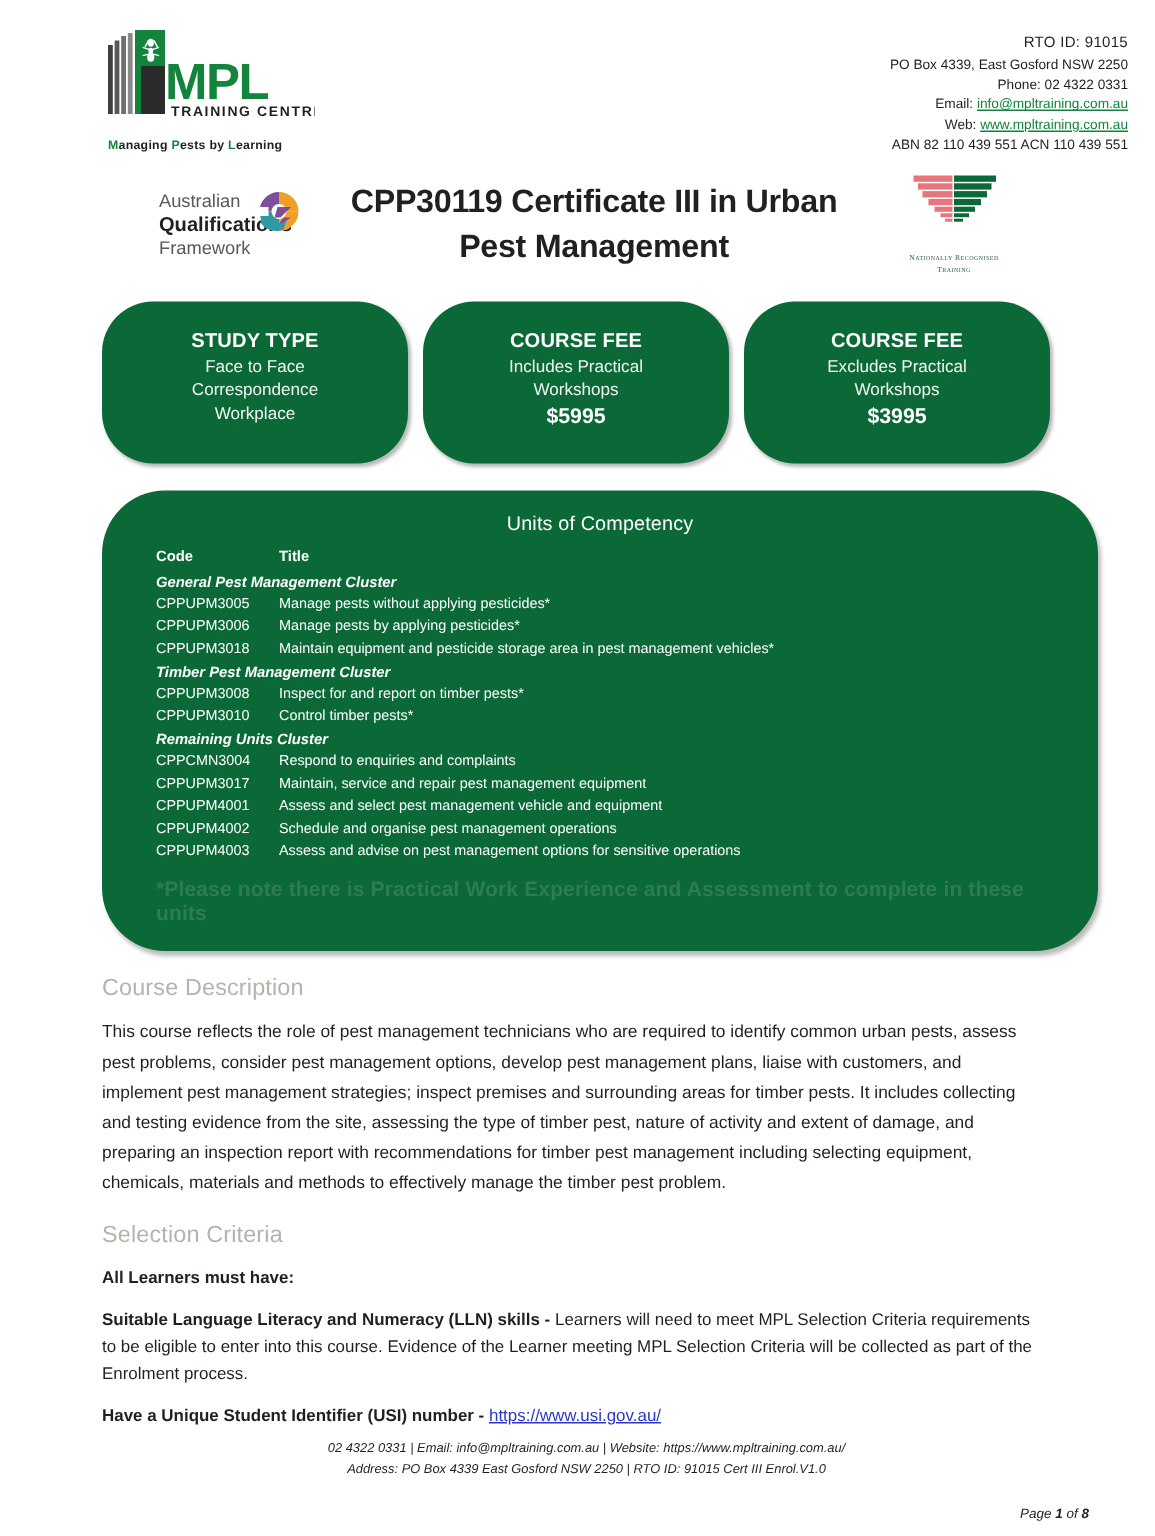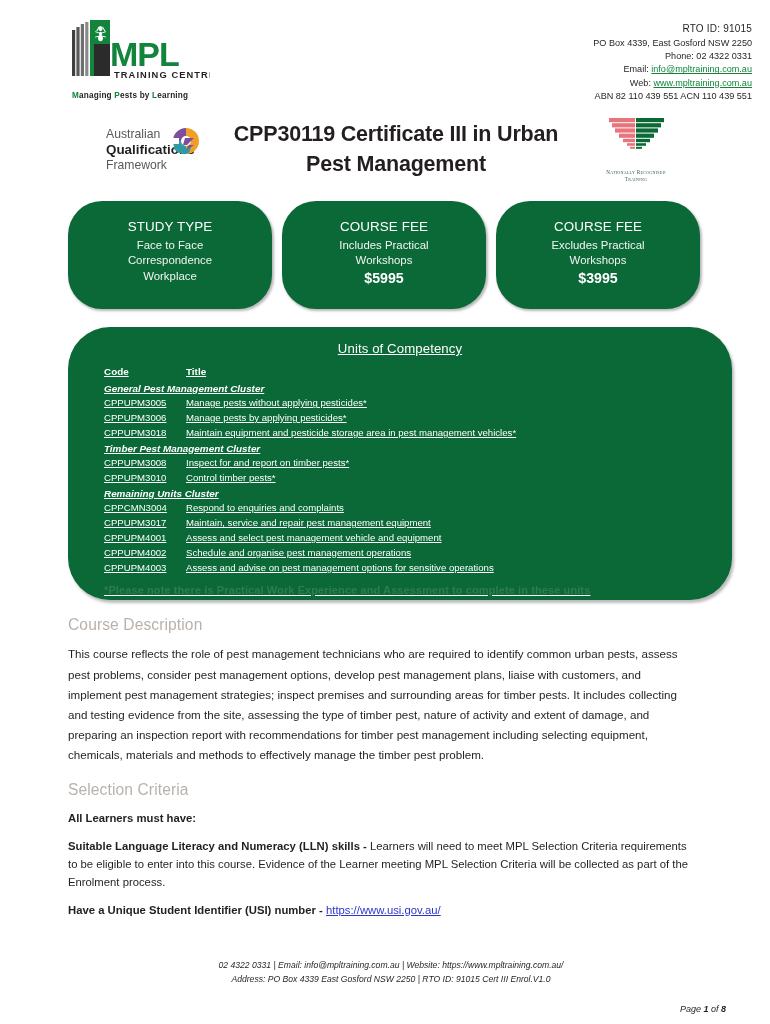--- a/index.html
+++ b/index.html
@@ -93,21 +93,21 @@
     flex: 1;
     background: #0a6936;
     border-radius: 34px;
     color: #ffffff;
     text-align: center;
     padding: 18px 8px 20px;
     min-height: 108px;
     box-shadow: 1.5px 2px 2.5px rgba(0,0,0,.28);
   }
   .card-title {
-    font-weight: normal;
+    font-weight: bold;
     font-size: 13.4px;
     line-height: 1.25;
     letter-spacing: .1px;
   }
   .card-sub {
     font-size: 11.4px;
     line-height: 1.33;
     margin-top: 2px;
     color: #f2f6f3;
   }
@@ -116,23 +116,22 @@
     font-size: 14.2px;
     margin-top: 1px;
   }
 
   
   .units-panel {
     margin: 18px 38px 0 68px;
     background: #0a6936;
     color: #ffffff;
     border-radius: 42px;
-    padding: 14px 22px 4px;
+    padding: 14px 22px 18px;
     box-shadow: 2px 3px 3px rgba(0,0,0,.27);
-    text-decoration: underline;
   }
   .units-heading {
     text-align: center;
     font-size: 13.2px;
     font-weight: normal;
     letter-spacing: .1px;
     margin-bottom: 8px;
   }
   .units-table { width: 100%; border-collapse: collapse; }
   .units-table td {
@@ -145,21 +144,21 @@
   .hdr td { font-weight: bold; font-size: 9.9px; padding-bottom: 1px; }
   .cluster td {
     font-weight: bold;
     font-style: italic;
     font-size: 9.9px;
     padding-left: 14px;
   }
   .units-note {
     margin-top: 9px;
     padding-left: 14px;
-    font-size: 11px;
+    font-size: 14px;
     font-weight: bold;
     color: #2e7d4f;
     letter-spacing: .1px;
   }
 
   
   .section { padding: 0 76px 0 68px; }
   .section-heading {
     color: #b9b2ac;
     font-size: 15.6px;

